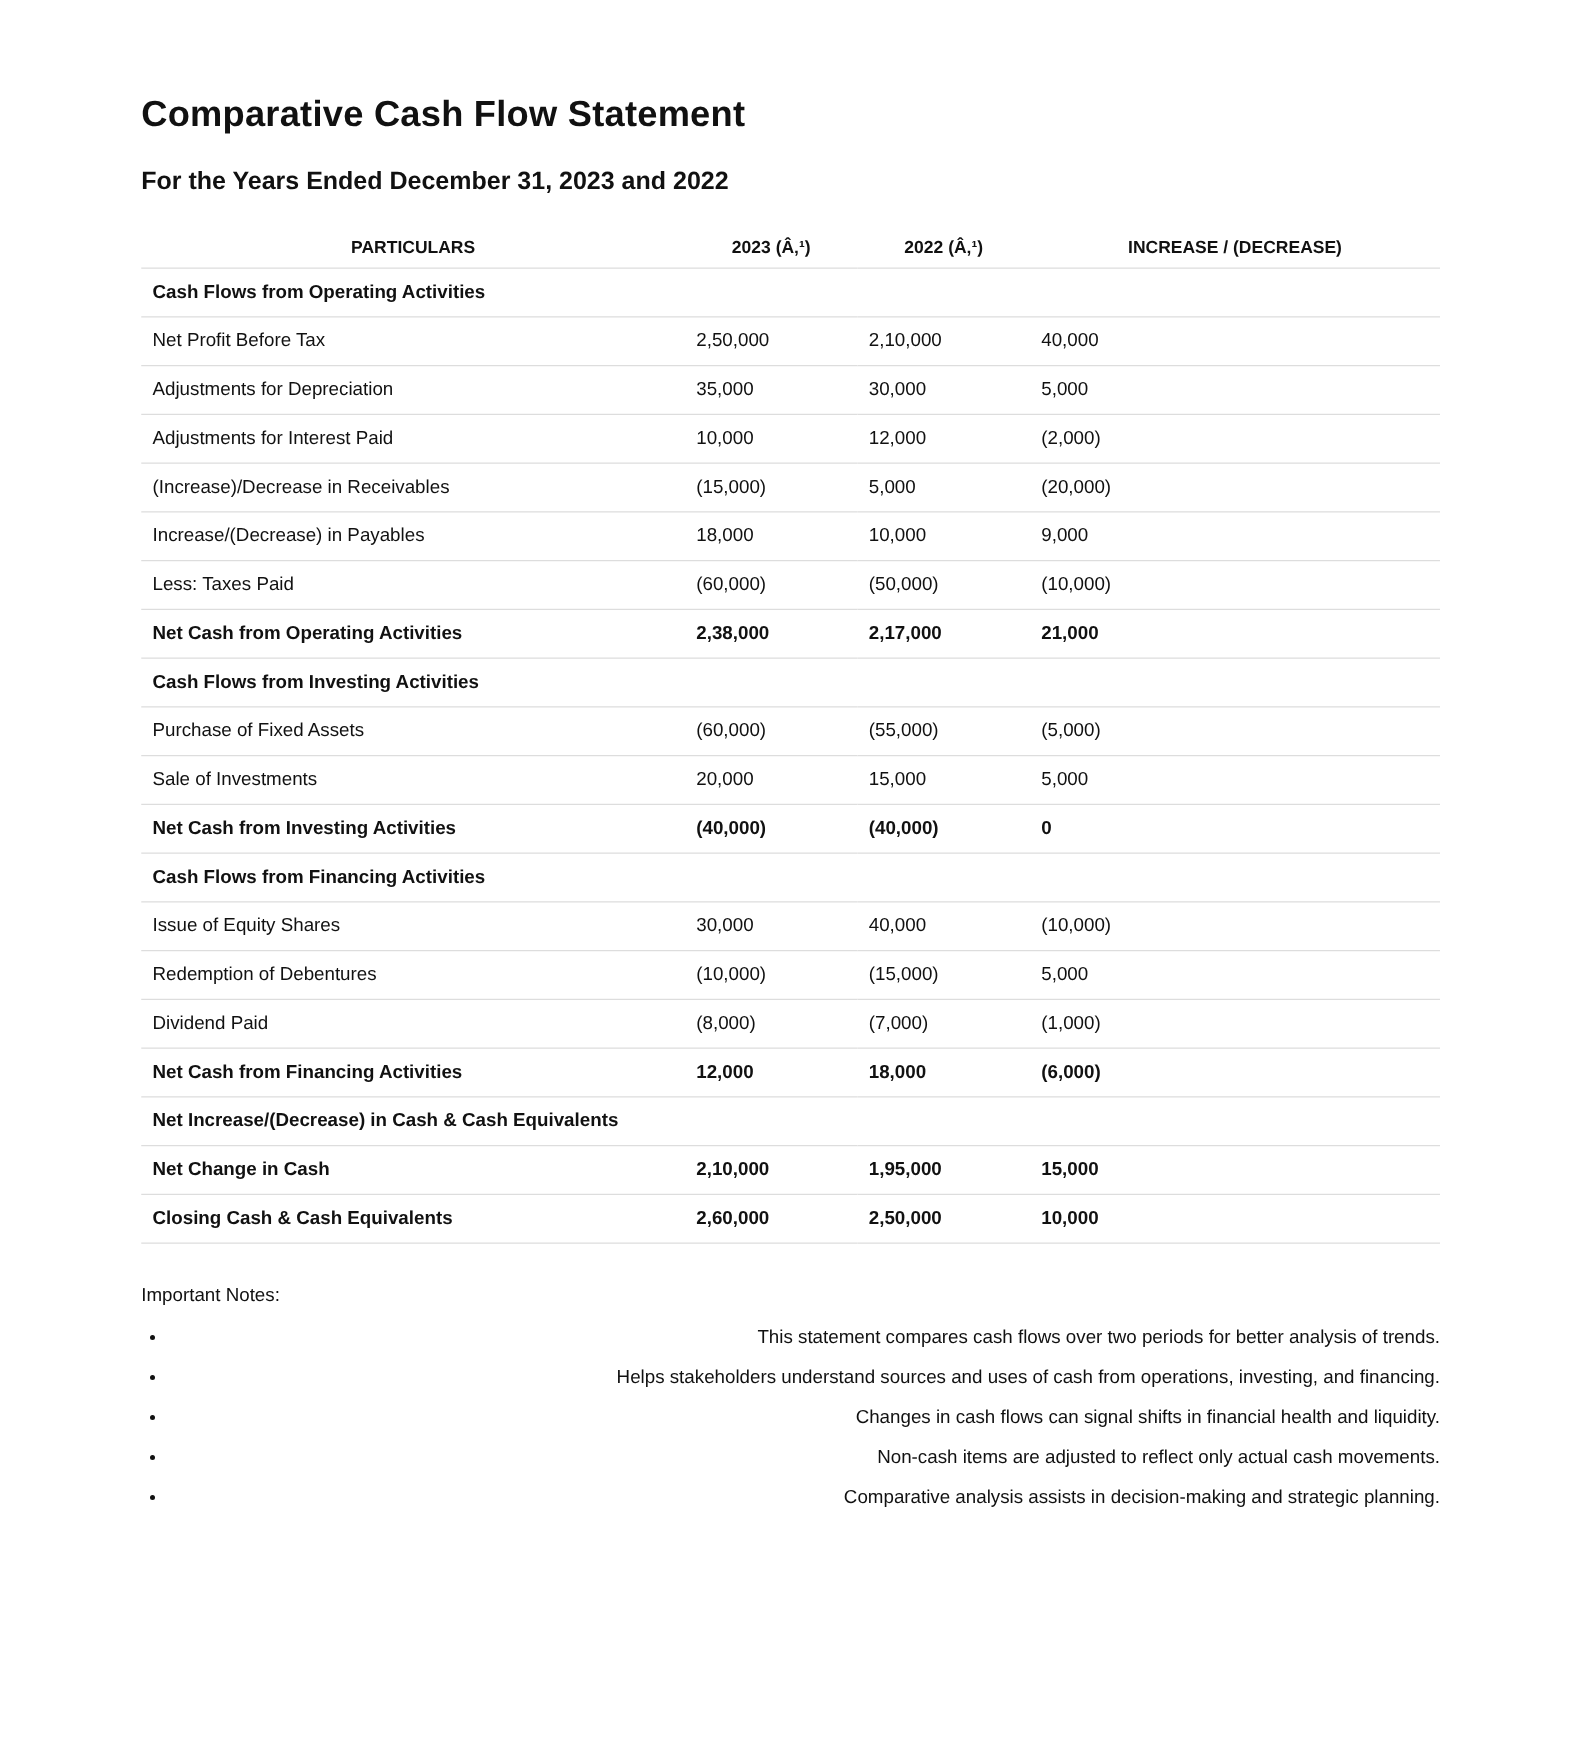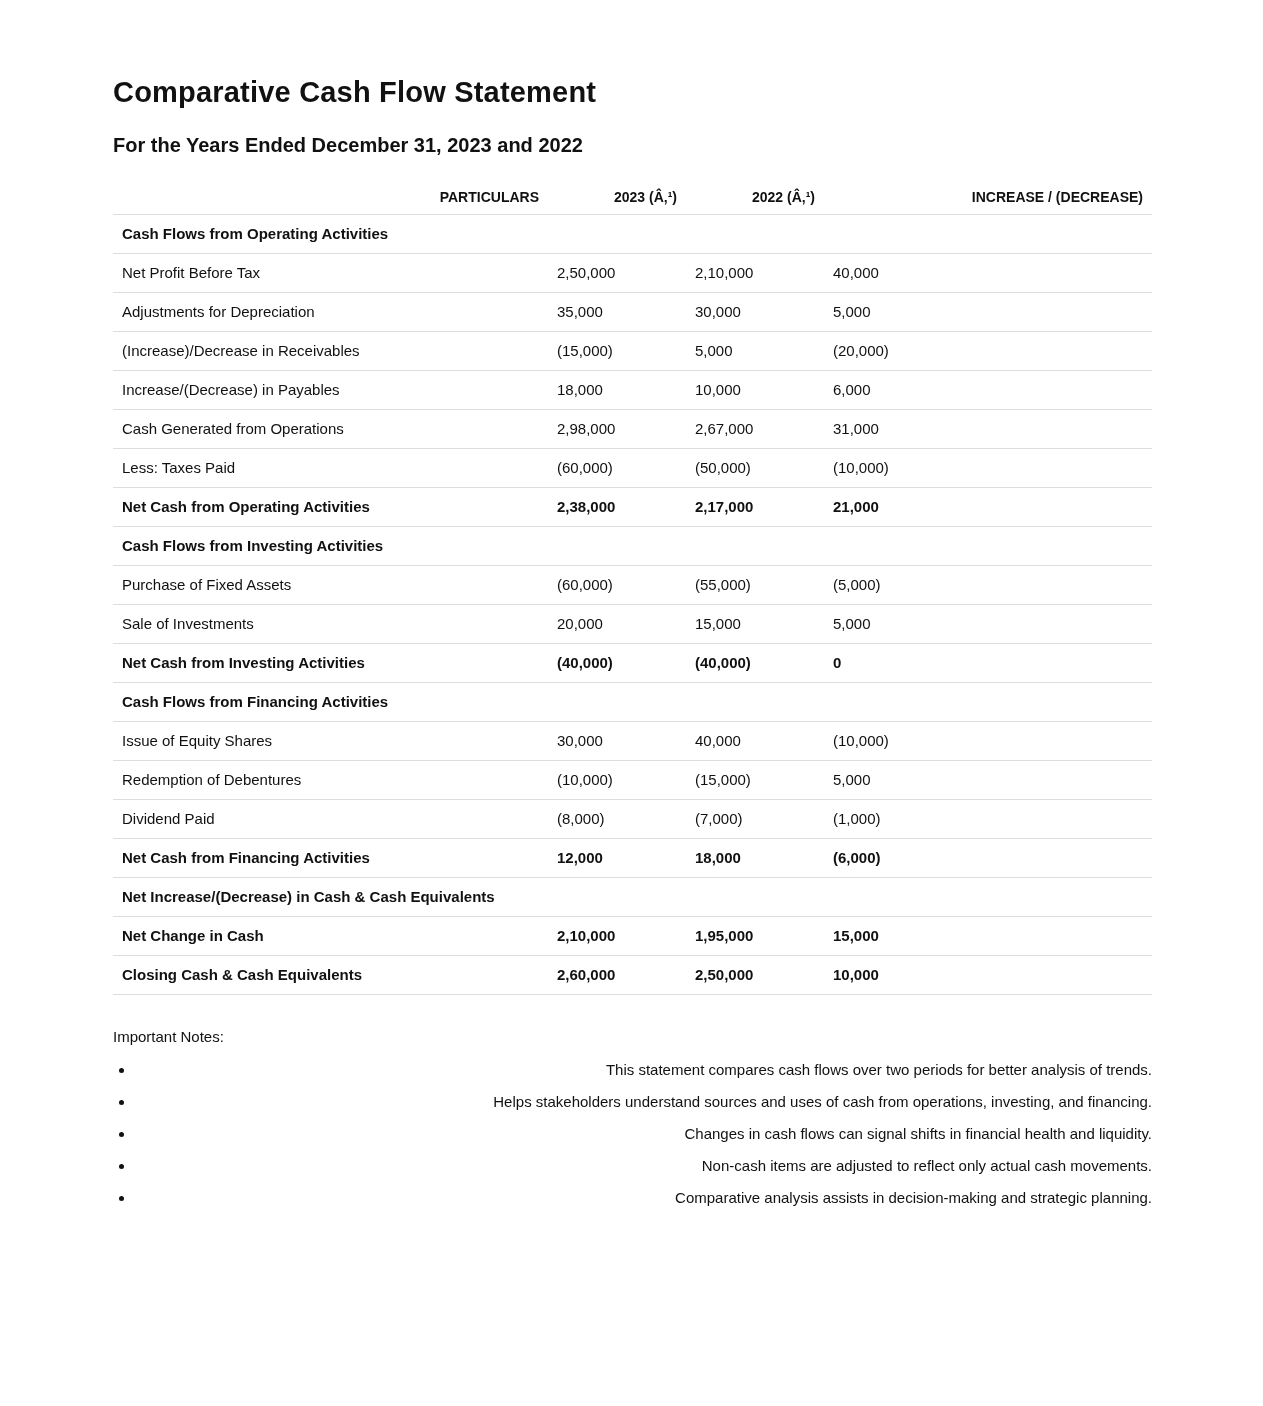--- a/index.html
+++ b/index.html
@@ -37,21 +37,21 @@
     line-height: 23px;
     font-weight: bold;
   }
   table.cashflow {
     margin-top: 23px;
     width: 1039px;
     border-collapse: collapse;
     table-layout: fixed;
   }
   table.cashflow th {
-    text-align: right;
+    text-align: center;
     font-size: 14px;
     font-weight: bold;
     line-height: 16px;
     padding: 9px 9px 9px 9px;
     border-bottom: 1px solid #dddddd;
     white-space: nowrap;
     overflow: hidden;
   }
   table.cashflow td {
     font-size: 15px;
@@ -118,36 +118,36 @@
             <td>2,10,000</td>
             <td>40,000</td>
           </tr>
           <tr class="data-row">
             <td>Adjustments for Depreciation</td>
             <td>35,000</td>
             <td>30,000</td>
             <td>5,000</td>
           </tr>
           <tr class="data-row">
+            <td>Adjustments for Interest Paid</td>
+            <td>10,000</td>
+            <td>12,000</td>
+            <td>(2,000)</td>
+          </tr>
+          <tr class="data-row">
             <td>(Increase)/Decrease in Receivables</td>
             <td>(15,000)</td>
             <td>5,000</td>
             <td>(20,000)</td>
           </tr>
           <tr class="data-row">
             <td>Increase/(Decrease) in Payables</td>
             <td>18,000</td>
             <td>10,000</td>
-            <td>6,000</td>
-          </tr>
-          <tr class="data-row">
-            <td>Cash Generated from Operations</td>
-            <td>2,98,000</td>
-            <td>2,67,000</td>
-            <td>31,000</td>
+            <td>9,000</td>
           </tr>
           <tr class="data-row">
             <td>Less: Taxes Paid</td>
             <td>(60,000)</td>
             <td>(50,000)</td>
             <td>(10,000)</td>
           </tr>
           <tr class="total-row">
             <td>Net Cash from Operating Activities</td>
             <td>2,38,000</td>

